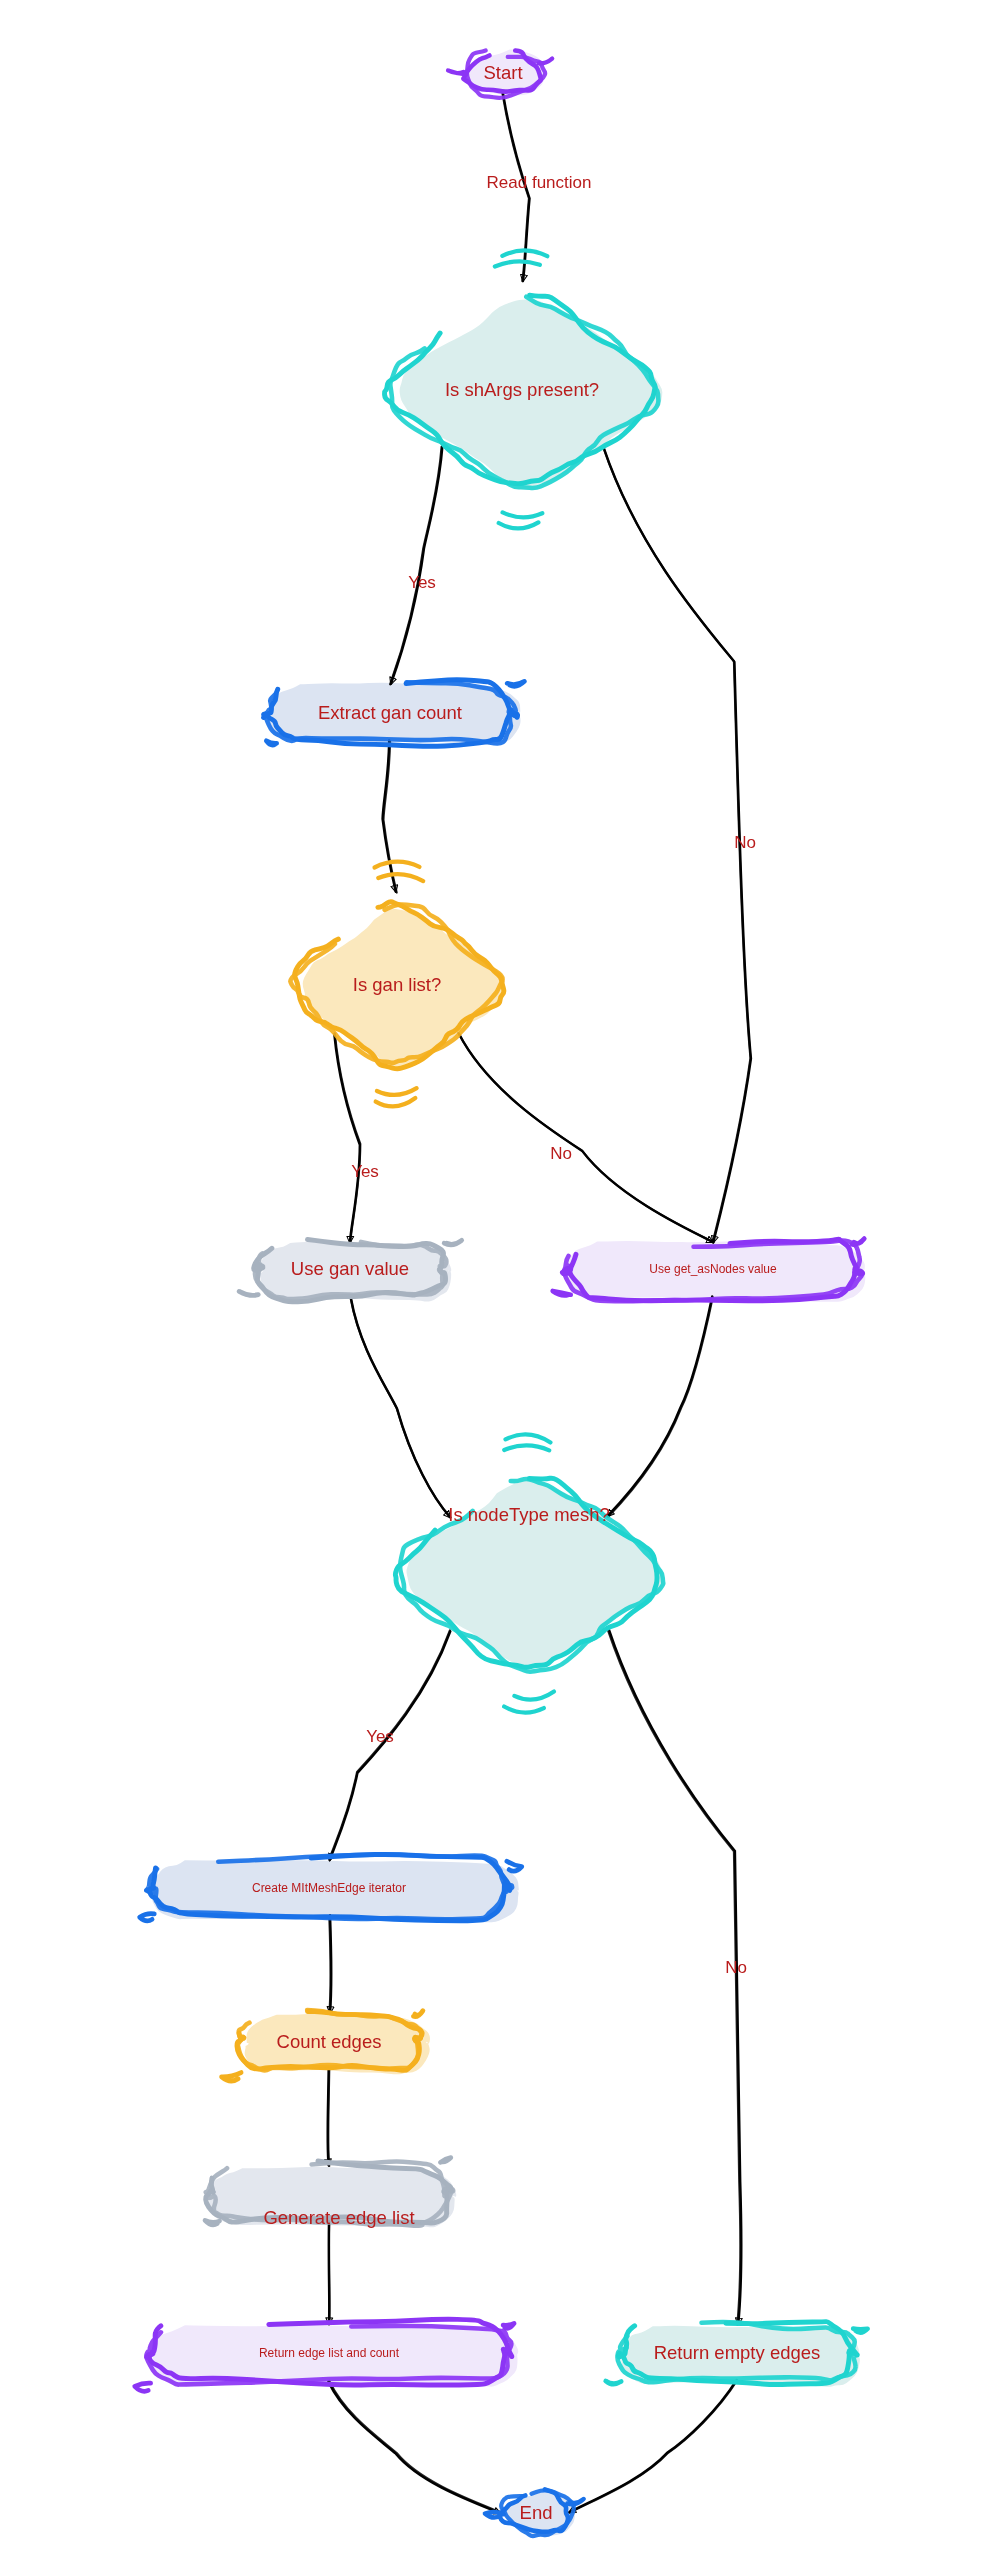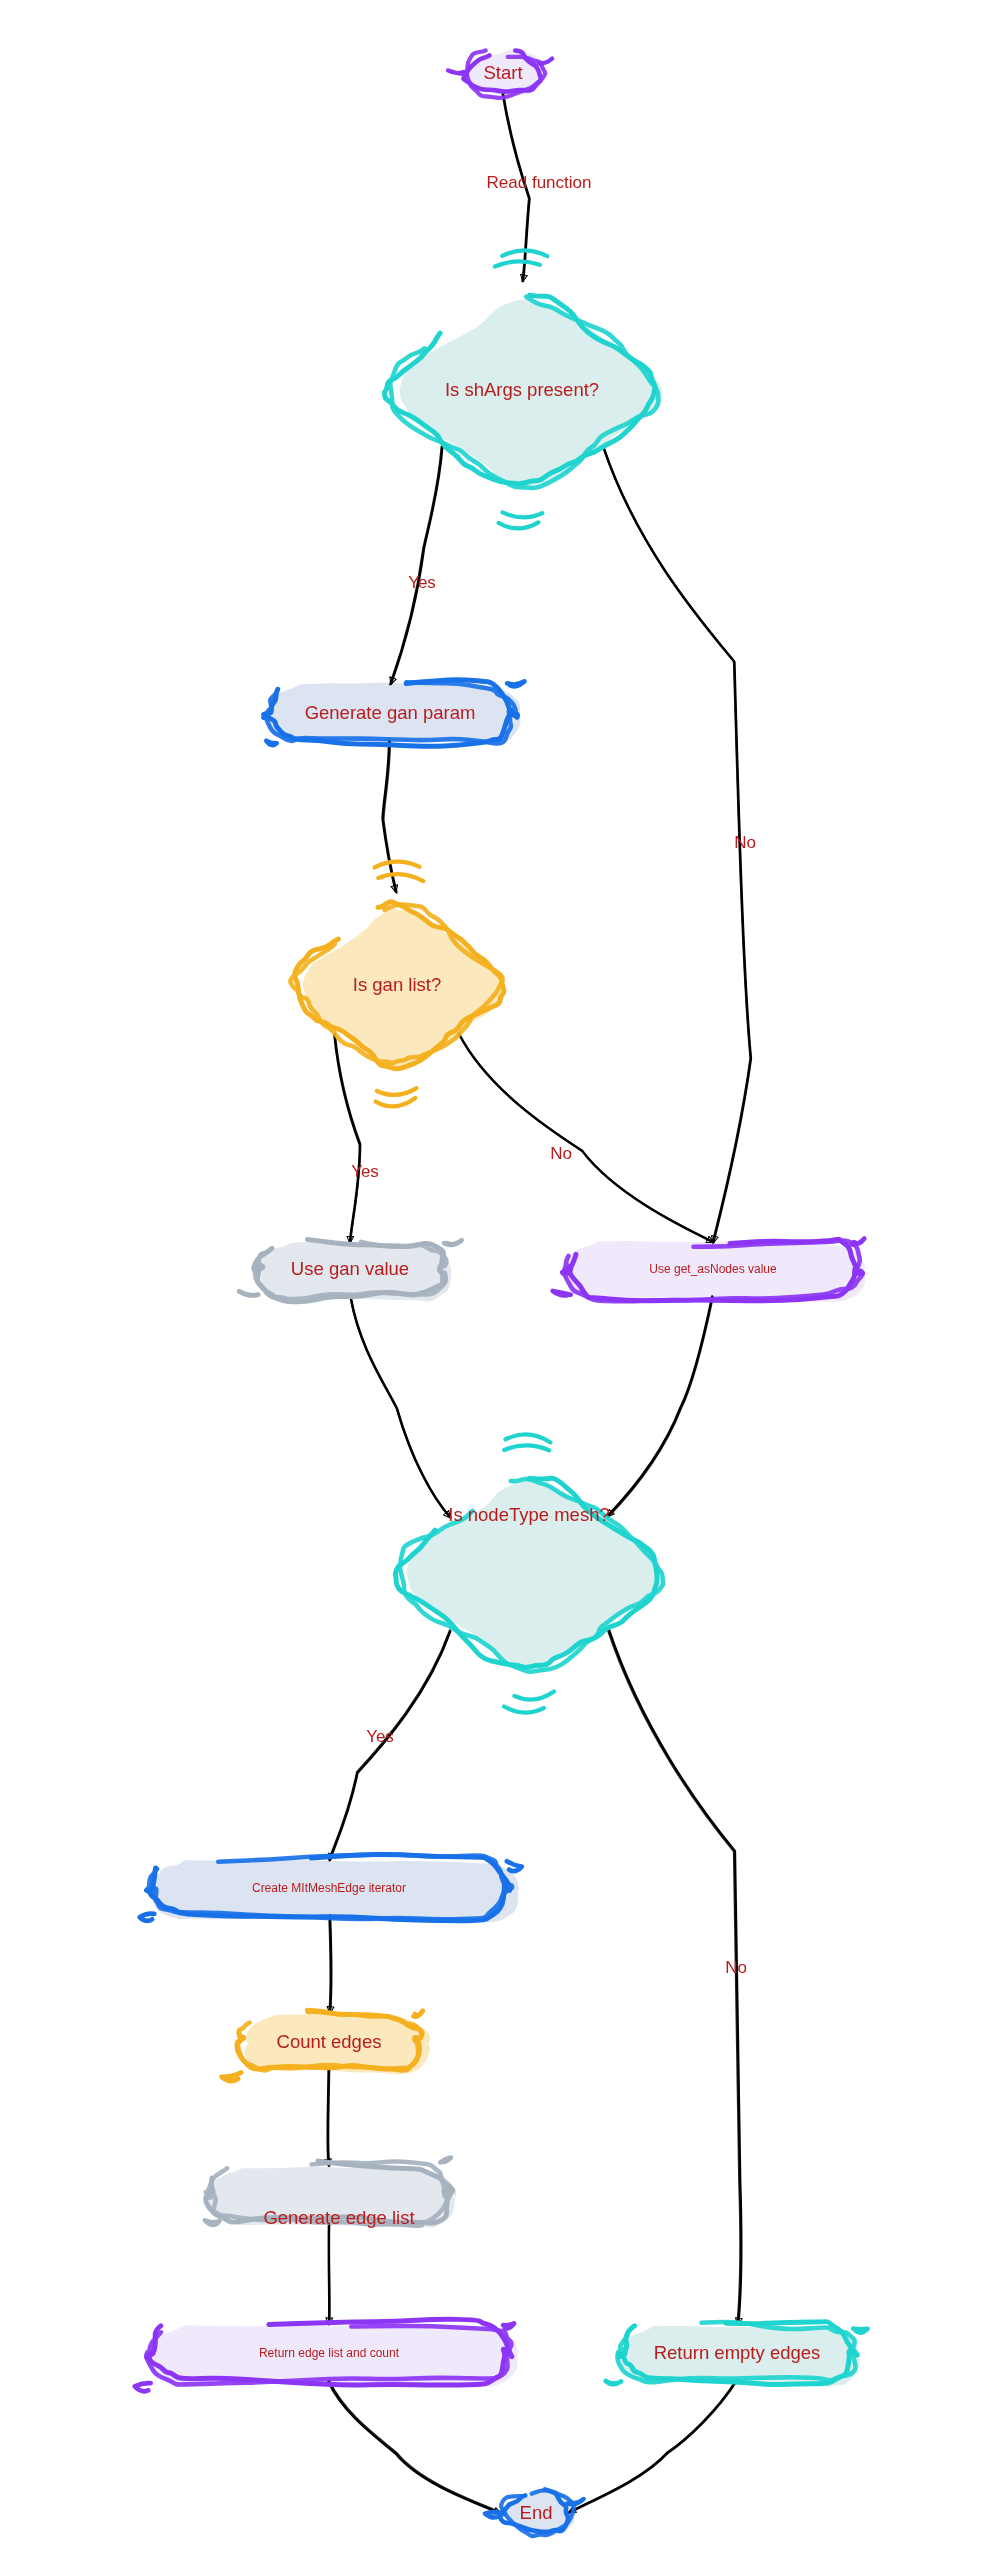--- a/index.html
+++ b/index.html
@@ -211,21 +211,21 @@
         <g>
           <path d="M 824.1 3765.1 Q 824.1 3765.1 831.6 3767.6 Q 839.1 3770.1 840.7 3771.8 Q 842.3 3773.4 845.1 3779.5 Q 847.8 3785.5 852.4 3787.7 Q 856.9 3789.9 856.1 3795.2 Q 855.3 3800.4 857.4 3803.5 Q 859.6 3806.7 858.8 3811.2 Q 858.1 3815.7 855.2 3820.3 Q 852.4 3824.8 850.3 3826.8 Q 848.3 3828.9 844.3 3827.3 Q 840.3 3825.7 834.4 3827.7 Q 828.6 3829.6 819.7 3829.0 Q 810.8 3828.4 805.8 3827.3 Q 800.8 3826.2 792.3 3823.1 Q 783.8 3820.1 777.9 3818.0 Q 772.0 3815.9 767.6 3815.9 Q 763.3 3815.9 760.4 3813.2 Q 757.4 3810.6 756.2 3807.0 Q 754.9 3803.5 756.2 3802.2 Q 757.5 3800.8 761.8 3796.9 Q 766.1 3793.1 768.5 3789.8 Q 771.0 3786.6 776.7 3785.2 Q 782.5 3783.8 786.1 3779.4 Q 789.7 3774.9 794.5 3774.2" fill="none" stroke="#1971e8" stroke-width="7.0" stroke-linecap="round" stroke-linejoin="round" opacity="1"></path>
           <path d="M 803.9 3771.7 Q 803.9 3771.7 811.3 3768.9 Q 818.6 3766.0 826.3 3766.5 Q 833.9 3767.0 838.0 3769.3 Q 842.0 3771.6 847.9 3773.4 Q 853.7 3775.1 858.3 3778.7 Q 863.0 3782.3 865.9 3787.1 Q 868.9 3791.9 867.3 3797.0 Q 865.7 3802.0 863.6 3806.9 Q 861.5 3811.9 857.7 3816.3 Q 853.9 3820.7 846.8 3824.1 Q 839.7 3827.5 833.9 3831.2 Q 828.1 3834.9 821.8 3833.8 Q 815.6 3832.7 810.1 3834.8 Q 804.6 3836.9 800.7 3833.7 Q 796.8 3830.6 792.8 3828.9 Q 788.9 3827.2 784.4 3823.1 Q 780.0 3818.9 776.7 3816.3 Q 773.4 3813.6 769.3 3809.1 Q 765.2 3804.5 764.5 3801.8 Q 763.8 3799.0 760.9 3796.1 Q 758.1 3793.1 758.0 3790.4 Q 758.0 3787.7 760.0 3783.6 Q 762.0 3779.5 765.5 3777.7 Q 769.0 3776.0 776.7 3775.5 Q 784.4 3775.0 789.4 3775.2" fill="none" stroke="#1971e8" stroke-width="6.4" stroke-linecap="round" stroke-linejoin="round" opacity="0.92"></path>
         </g>
         <path d="M 858 3786.36 q 12.416183474201794 4.752311712015565 24.83236694840359 -6.911125181667099 q -11.174565126781616 9.101944149984952 -21.10751190614305 4.54418075203159" fill="none" stroke="#1971e8" stroke-width="6.6" stroke-linecap="round" stroke-linejoin="round"></path>
         <path d="M 762 3802.48 q -14.352141383733667 -6.006808042063754 -28.704282767467333 -1.0231989580314604 q 12.9169272453603 10.959427359029384 24.398640352347233 2.5088126661762655" fill="none" stroke="#1971e8" stroke-width="6.6" stroke-linecap="round" stroke-linejoin="round"></path>
       </g>
   </svg>
 <div class="node-label" style="left: 503px; top: 73px;">Start</div>
     <div class="node-label" style="left: 522px; top: 390px;">Is shArgs present?</div>
-    <div class="node-label" style="left: 390px; top: 713px;">Generate gan param</div>
+    <div class="node-label" style="left: 390px; top: 713px;">Extract gan count</div>
     <div class="node-label" style="left: 397px; top: 985px;">Is gan list?</div>
     <div class="node-label" style="left: 350px; top: 1269px;">Use gan value</div>
     <div class="node-label small" style="left: 713px; top: 1269px;">Use get_asNodes value</div>
     <div class="node-label" style="left: 529px; top: 1515px;">Is nodeType mesh?</div>
     <div class="node-label small" style="left: 329px; top: 1888px;">Create MItMeshEdge iterator</div>
     <div class="node-label" style="left: 329px; top: 2042px;">Count edges</div>
     <div class="node-label" style="left: 339px; top: 2194px; margin-top: 24px;">Generate edge list</div>
     <div class="node-label small" style="left: 329px; top: 2353px; text-align: center;">Return edge list and count</div>
     <div class="node-label" style="left: 737px; top: 2353px;">Return empty edges</div>
     <div class="node-label" style="left: 536px; top: 2513px;">End</div>

